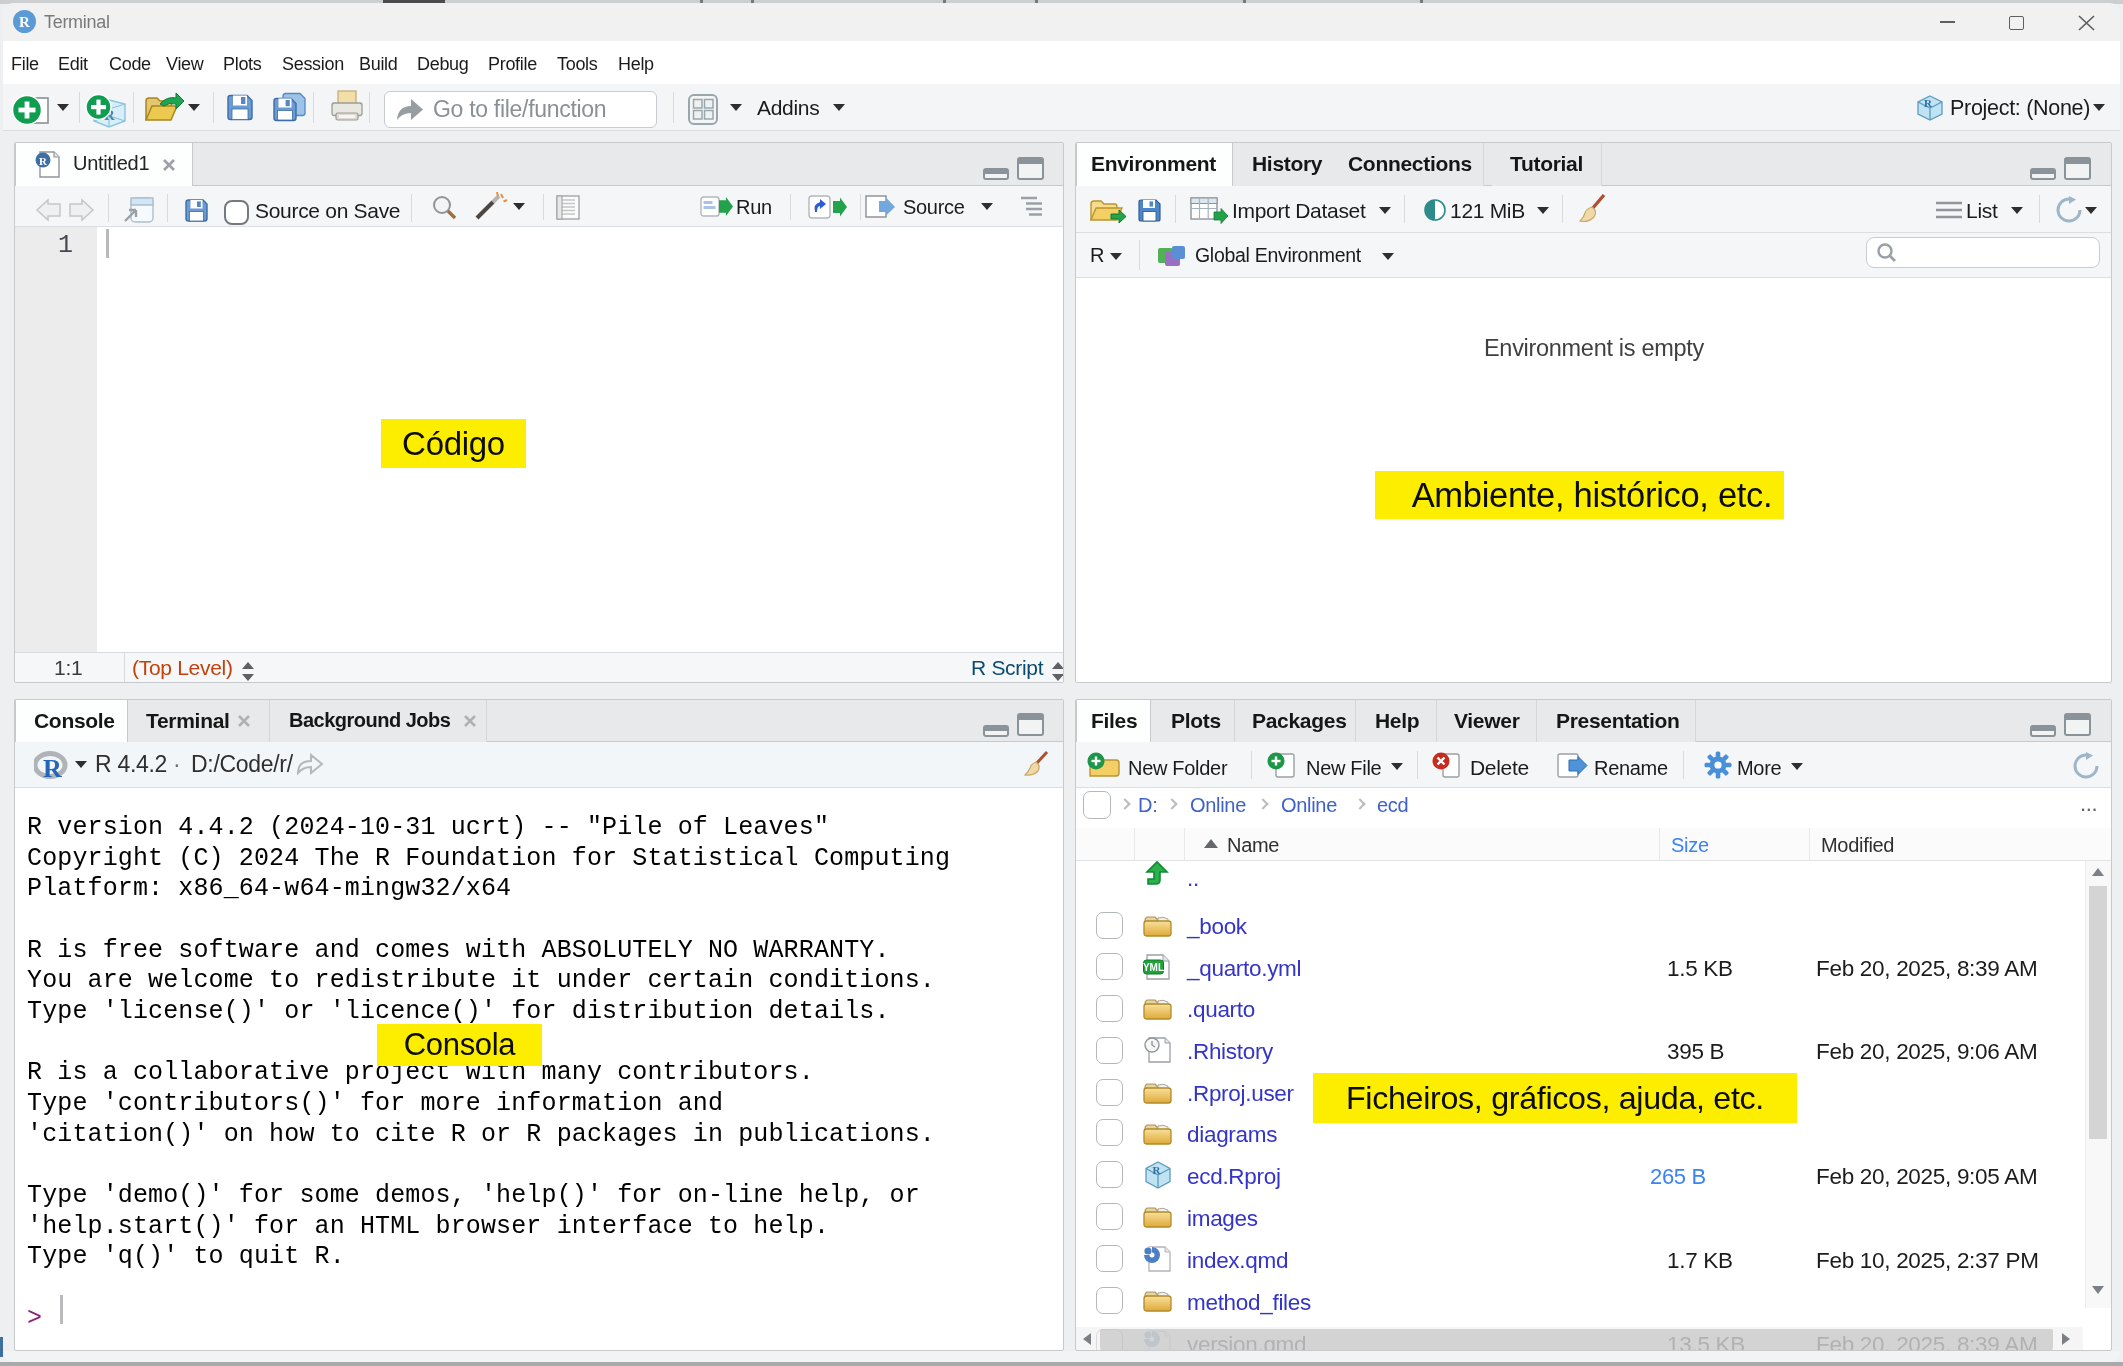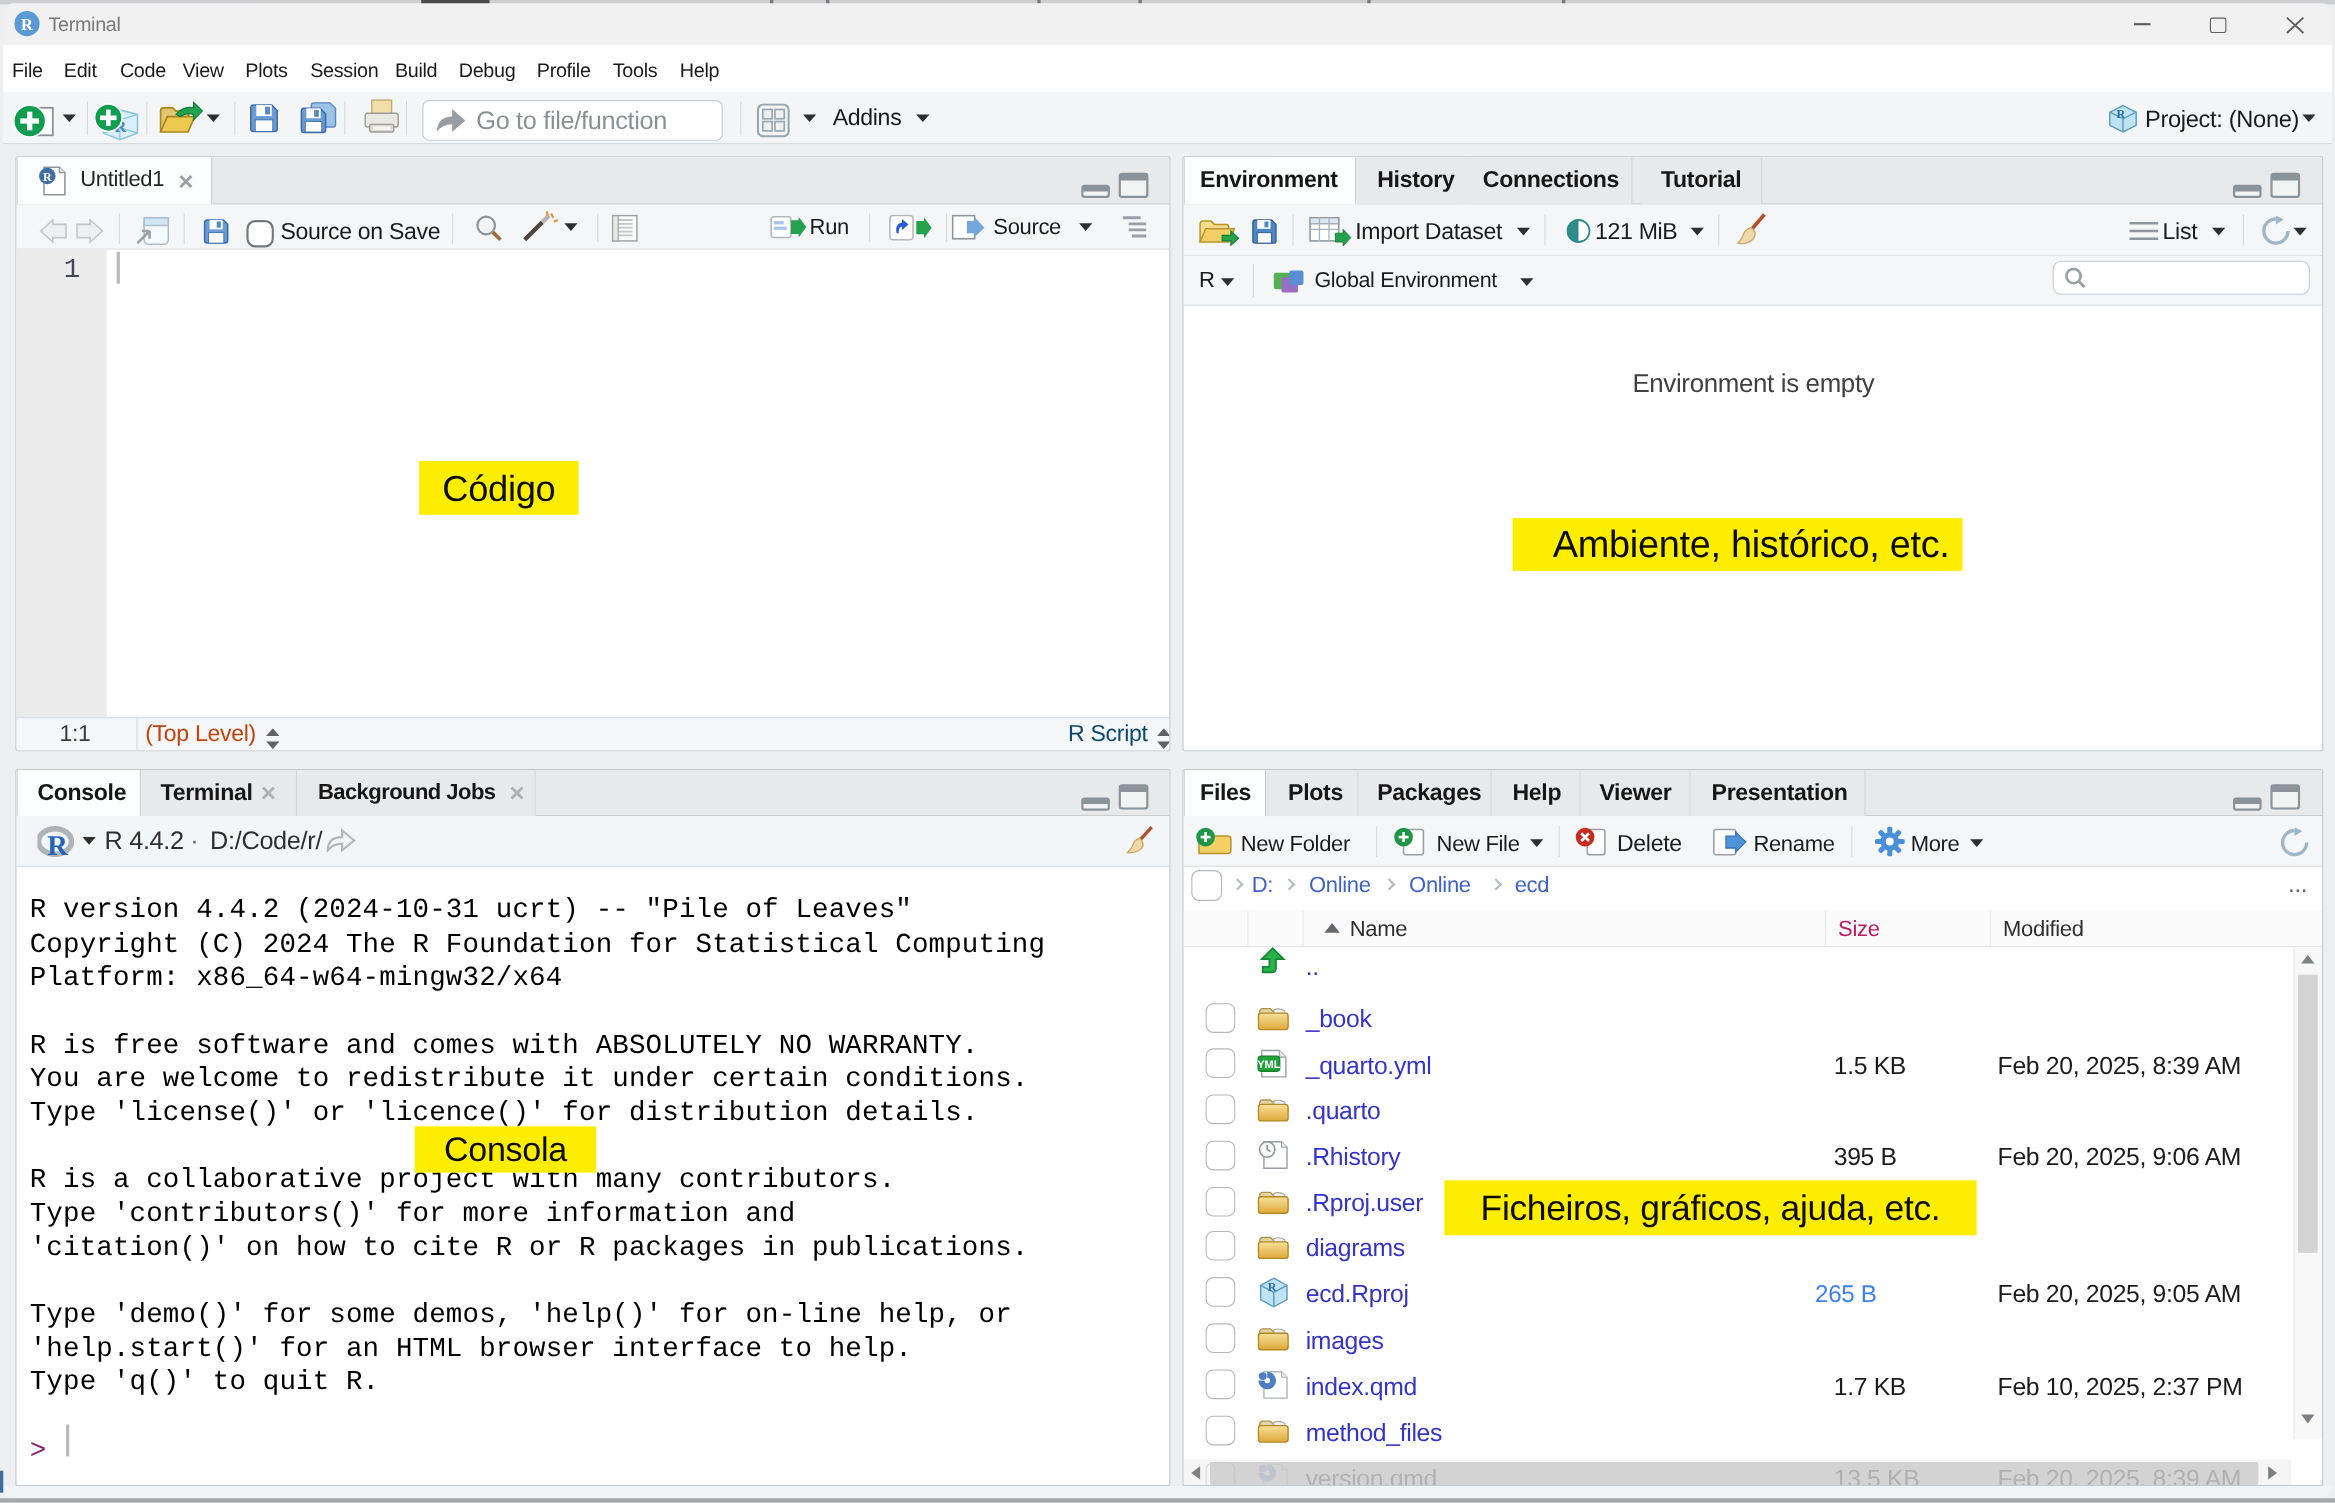--- a/index.html
+++ b/index.html
@@ -463,21 +463,21 @@
  <div class="t" style="left:1004px;top:91px;font-size:22px;color:#5f6468">...</div>
  <div class="a" style="left:0;top:128px;width:1035px;height:1px;background:#e6e8ea"></div>
 
  <div class="a" style="left:0;top:128px;width:1035px;height:33px;background:#fbfbfc;border-bottom:1px solid #e2e4e6"></div>
  <div class="a" style="left:58px;top:128px;width:1px;height:33px;background:#e6e8ea"></div>
  <div class="a" style="left:108px;top:128px;width:1px;height:33px;background:#e6e8ea"></div>
  <div class="a" style="left:583px;top:128px;width:1px;height:33px;background:#e6e8ea"></div>
  <div class="a" style="left:733px;top:128px;width:1px;height:33px;background:#e6e8ea"></div>
  <div class="a" style="left:128px;top:139px;width:0;height:0;border-left:7px solid transparent;border-right:7px solid transparent;border-bottom:9px solid #64686c"></div>
  <div class="t" style="left:151px;top:134px;font-size:20px;color:#2f2f2f">Name</div>
- <div class="t" style="left:595px;top:134px;font-size:20px;color:#be185d">Size</div>
+ <div class="t" style="left:595px;top:134px;font-size:20px;color:#3b82f6">Size</div>
  <div class="t" style="left:745px;top:134px;font-size:20px;color:#2f2f2f">Modified</div>
 
  <svg class="a" style="left:68px;top:160px" width="28" height="27">
    <path d="M8 12 L1 12 L11 2 L21 12 L14 12 L14 20 Q14 24 10 24 L2 24 L2 19 L8 19 Z" fill="#2bb14c" stroke="#0f8a33" stroke-width="1.6" transform="translate(2,0)"></path>
  </svg>
  <div class="t link" style="left:111px;top:166px;font-size:22.5px">..</div>
 
  <div class="cb" style="left:20px;top:212px;width:27px;height:27px"></div>
  <svg class="a" style="left:67px;top:213px" width="30" height="25">
       <defs>

